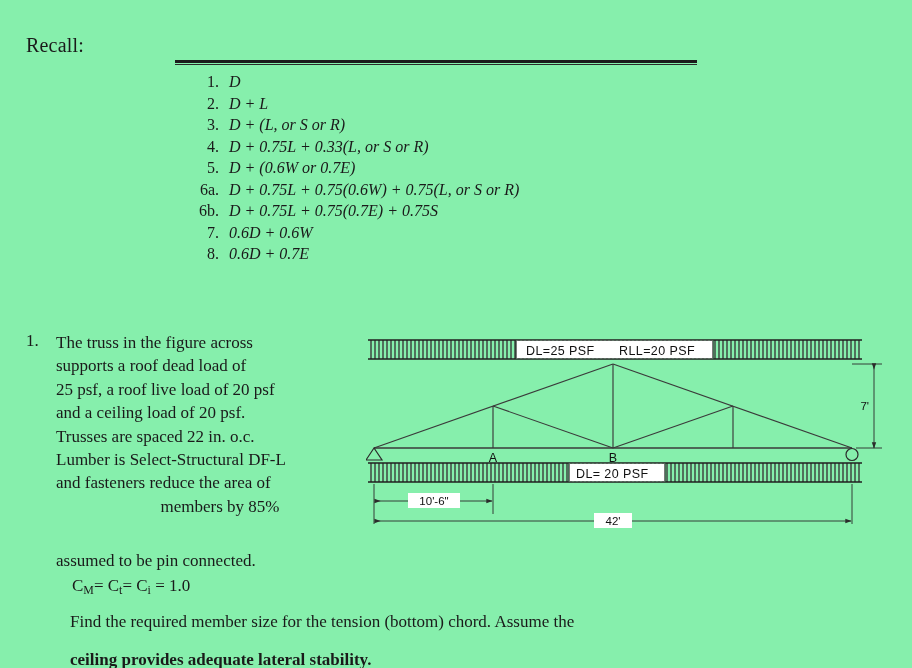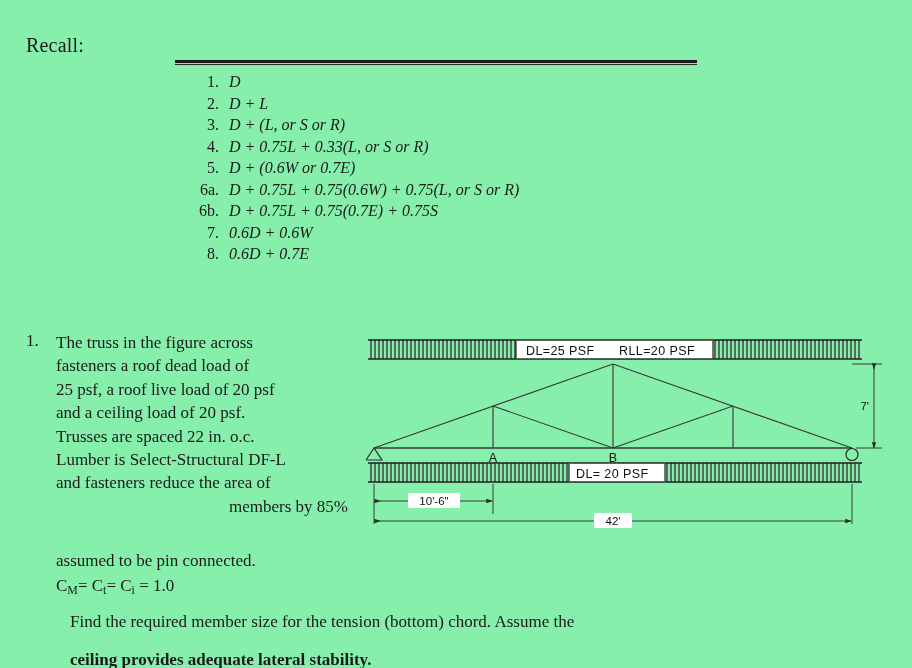--- a/index.html
+++ b/index.html
@@ -87,32 +87,32 @@
     position: absolute;
     left: 56px;
     top: 331px;
     width: 292px;
     font-size: 17px;
     line-height: 23.4px;
     text-align: justify;
     text-justify: inter-word;
   }
   .para-col p { margin: 0; }
-  .para-col p.last-line { text-align: right; margin-left: 36px; }
+  .para-col p.last-line { text-align: center; margin-left: 36px; }
 
   .assumed-line {
     position: absolute;
     left: 56px;
     top: 549px;
     font-size: 17px;
     line-height: 23.4px;
   }
   .cm-line {
     position: absolute;
-    left: 56px;
+    left: 72px;
     top: 574px;
     font-size: 17px;
     line-height: 23.4px;
   }
   .find-block {
     position: absolute;
     left: 56px;
     top: 596px;
     width: 648px;
     font-size: 17px;
@@ -181,21 +181,21 @@
         <span class="asd-num">8.</span>
         <span class="asd-eq">0.6D + 0.7E</span>
       </li>
     </ul>
   </div>
 
   <div class="problem-num">1.</div>
 
   <div class="para-col">
     <p>The truss in the figure across</p>
-    <p>fasteners a roof dead load of</p>
+    <p>supports a roof dead load of</p>
     <p>25 psf, a roof live load of 20 psf</p>
     <p>and a ceiling load of 20 psf.</p>
     <p>Trusses are spaced 22 in. o.c.</p>
     <p>Lumber is Select-Structural DF-L</p>
     <p>and fasteners reduce the area of</p>
     <p class="last-line">members by 85%</p>
   </div>
 
   <div class="assumed-line">assumed to be pin connected.</div>
 

